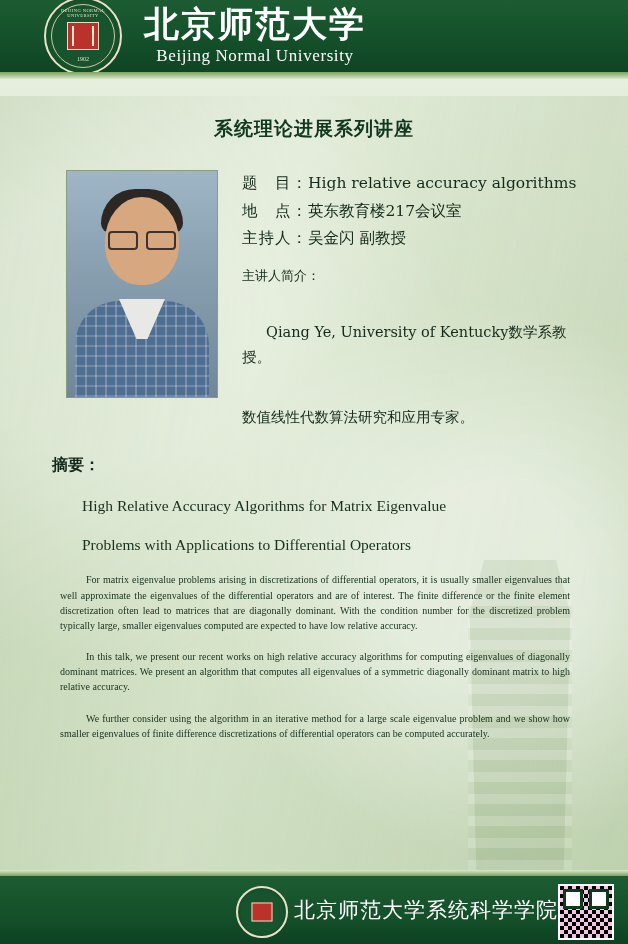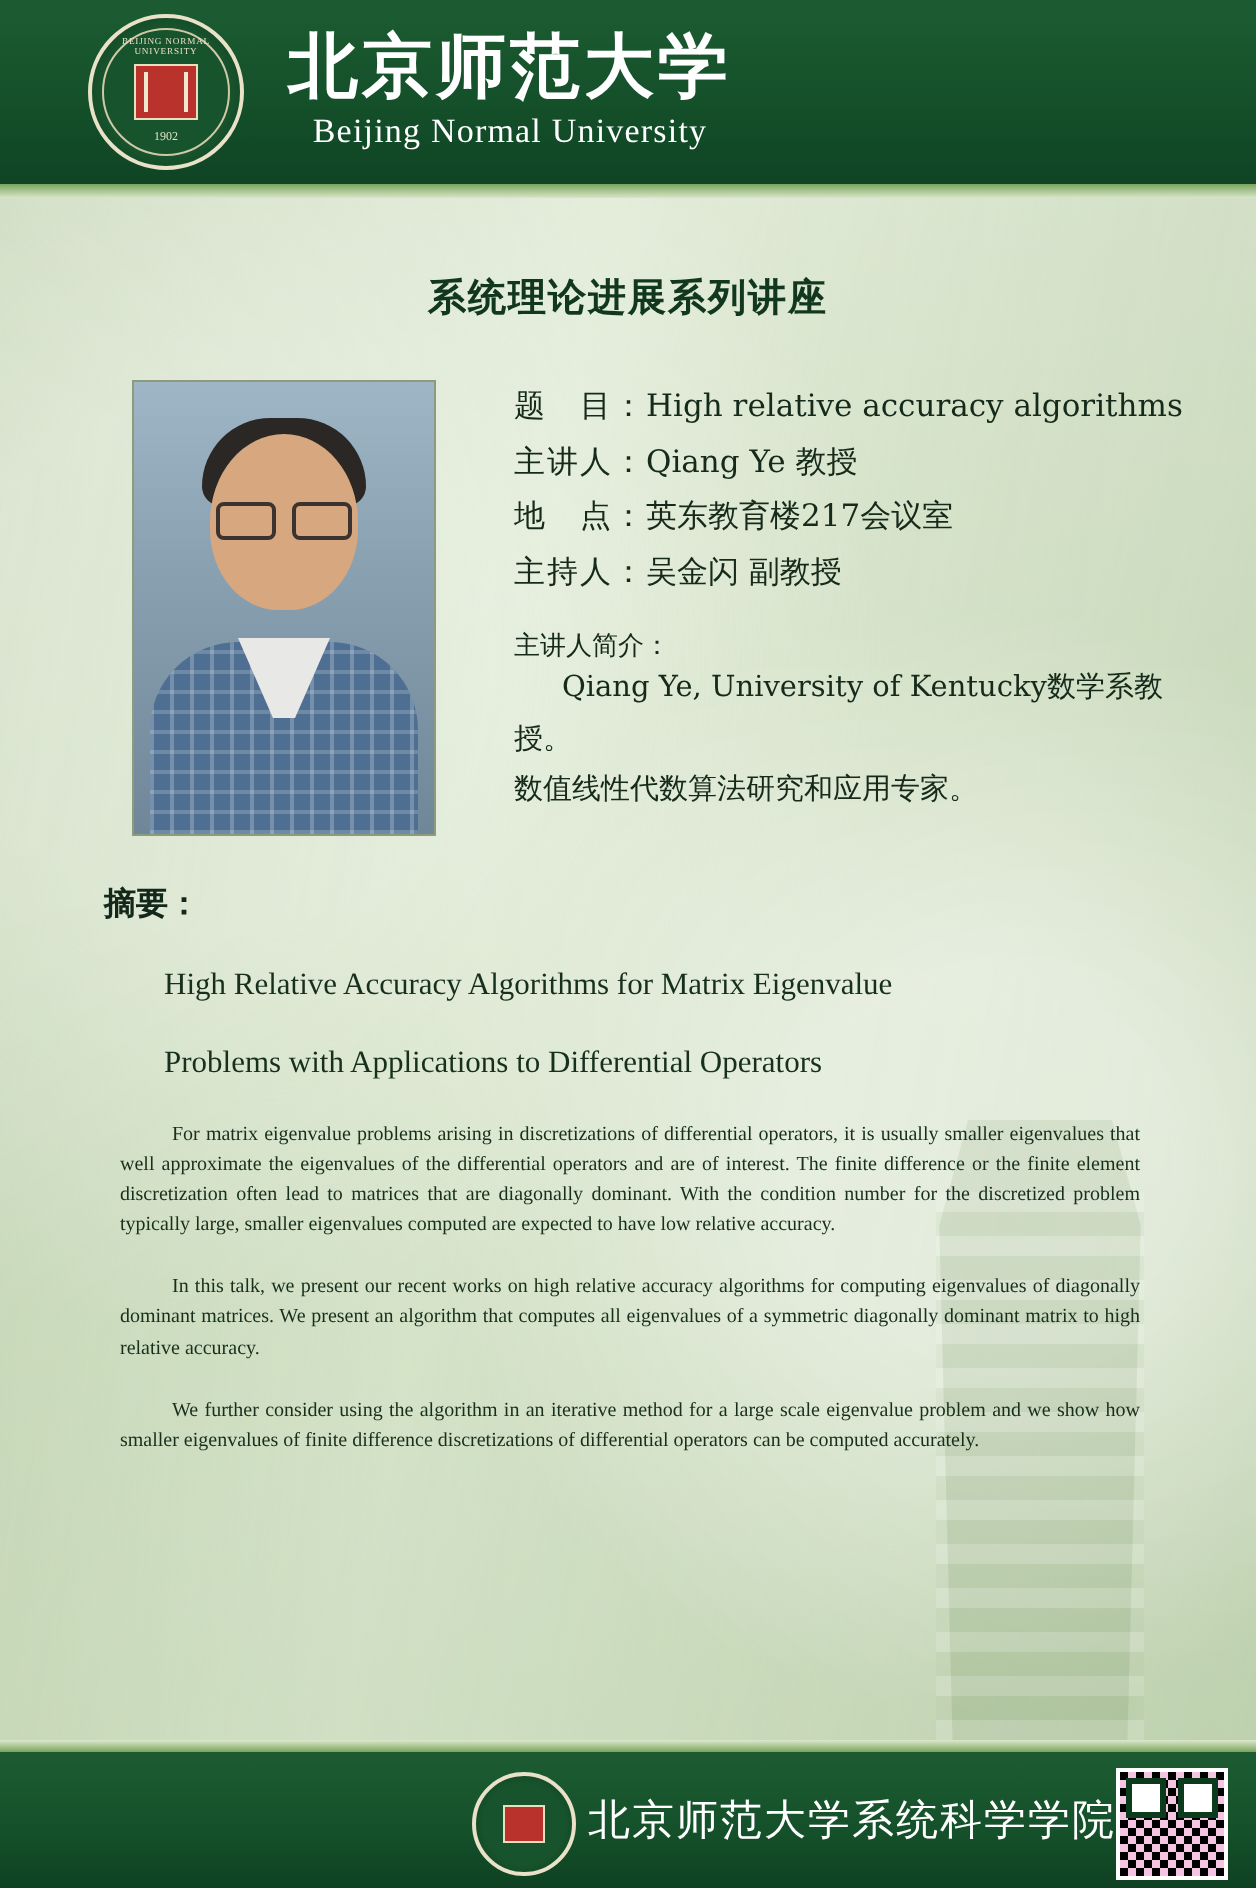--- a/index.html
+++ b/index.html
@@ -46,21 +46,21 @@
     left: 468px; top: 596px;
     width: 104px; height: 300px;
     background: repeating-linear-gradient(180deg, rgba(255,255,255,0.28) 0 10px, rgba(150,175,130,0.18) 10px 22px);
     opacity: .5;
     pointer-events: none;
   }
 
   
   .header {
     position: relative;
-    height: 92px;
+    height: 72px;
     background: linear-gradient(180deg, #1d5c32 0%, #14502a 55%, #0f4424 100%);
     display: flex;
     align-items: center;
     padding-left: 44px;
     box-sizing: border-box;
   }
   .header:after {
     content: "";
     position: absolute;
     left: 0; right: 0; bottom: -7px;
@@ -141,21 +141,20 @@
     font-weight: bold;
     letter-spacing: 1px;
     color: #11381f;
     margin-top: 44px;
     font-family: "DejaVu Serif", serif;
   }
   .info-row {
     display: flex;
     margin-top: 28px;
     padding-left: 20px;
-    gap: 15px;
   }
   .photo {
     width: 150px;
     height: 226px;
     flex: 0 0 auto;
     border: 1px solid #8b9c7c;
     background: linear-gradient(180deg, #9fb6c6 0%, #8aa1b2 40%, #6f8798 100%);
     position: relative;
     overflow: hidden;
   }
@@ -220,20 +219,21 @@
     margin-top: 14px;
     font-size: 13px;
     font-family: "DejaVu Serif", serif;
     color: #152a1a;
   }
   .bio-line {
     font-size: 14.5px;
     line-height: 1.75;
     font-family: "DejaVu Serif", serif;
     color: #152a1a;
+    margin-top: 35px;
   }
   .bio-line.indent { text-indent: 24px; }
 
   .abstract-label {
     margin-top: 24px;
     font-size: 16px;
     font-weight: bold;
     font-family: "DejaVu Serif", serif;
     color: #13281a;
     padding-left: 6px;
@@ -351,23 +351,20 @@
         <div class="head"></div>
         <div class="glasses"></div>
         <div class="collar"></div>
       </div>
 
       <div class="info-list">
         <div class="info-line">
           <span class="lbl">题　目：</span><span>High relative accuracy algorithms</span>
         </div>
         <div class="info-line">
-          <span class="lbl">主讲人：</span><span>Qiang Ye 教授</span>
-        </div>
-        <div class="info-line">
           <span class="lbl">地　点：</span><span>英东教育楼217会议室</span>
         </div>
         <div class="info-line">
           <span class="lbl">主持人：</span><span>吴金闪 副教授</span>
         </div>
 
         <div class="bio-head">主讲人简介：</div>
         <div class="bio-line indent">Qiang Ye, University of Kentucky数学系教授。</div>
         <div class="bio-line">数值线性代数算法研究和应用专家。</div>
       </div>

